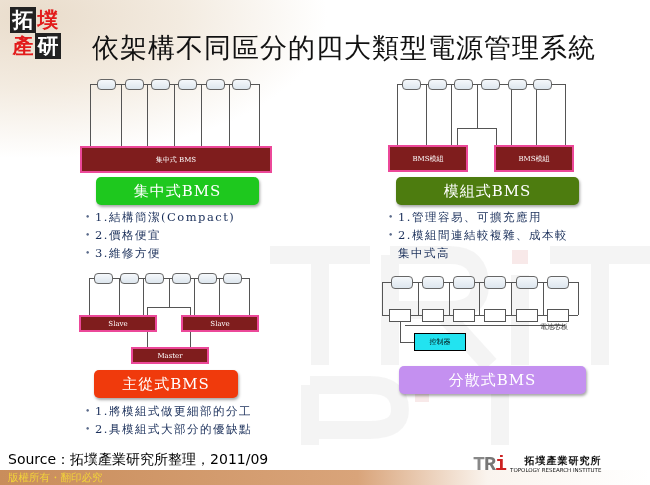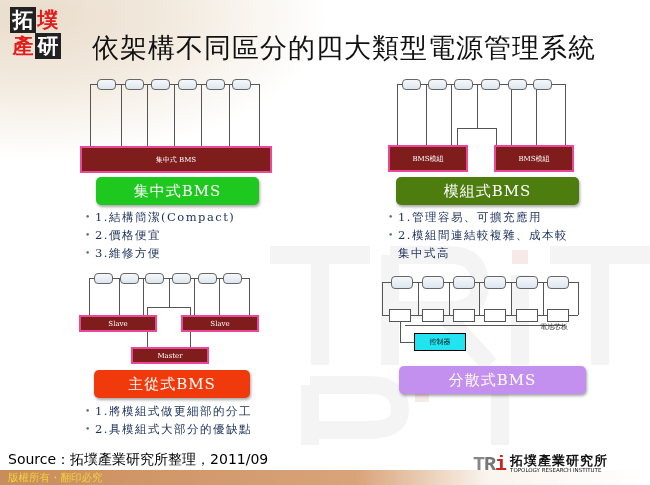--- a/index.html
+++ b/index.html
@@ -39,21 +39,21 @@
 
   .source { position:absolute; left:8px; top:451px; font-size:14px; color:#000; font-family:"DejaVu Sans", sans-serif; white-space:nowrap; }
   .footer-bar { position:absolute; left:0; top:470px; width:650px; height:15px;
     background:linear-gradient(90deg, #c98d5b 0%, #d9a47a 55%, rgba(230,200,170,0.2) 75%, rgba(255,255,255,0) 100%); }
   .copyright { position:absolute; left:8px; top:470px; font-size:10.5px; line-height:15px; color:#f2d33a; font-family:"DejaVu Sans", sans-serif; }
   .tri-logo { position:absolute; left:473px; top:453px; display:flex; align-items:center; }
   .tri-text { font-family:Liberation Mono, monospace; font-weight:bold; font-size:20px; letter-spacing:-1px; color:#888; }
   .tri-text .r { color:#777; }
   .tri-text .i { color:#cc2222; }
   .tri-name { margin-left:4px; display:flex; flex-direction:column; }
-  .tri-name .zh { font-size:13px; color:#111; font-weight:bold; letter-spacing:1px; line-height:12px;text-align:right; }
+  .tri-name .zh { font-size:10px; color:#111; font-weight:bold; letter-spacing:1px; line-height:12px;text-align:right; }
   .tri-name .en { font-size:5.5px; color:#111; font-family:"DejaVu Sans", sans-serif; line-height:7px; }
 </style>
 </head>
 <body>
 
 <div class="slide">
   <div class="map-bg"></div>
 
   <svg class="watermark" viewBox="0 0 400 230">
     <g fill="none" stroke="#a0a0a0" stroke-width="18">
@@ -147,21 +147,21 @@
     <div class="cell" style="left:15px;top:3px;width:19px;"></div>
     <div class="cell" style="left:41px;top:3px;width:19px;"></div>
     <div class="cell" style="left:66px;top:3px;width:19px;"></div>
     <div class="cell" style="left:93px;top:3px;width:19px;"></div>
     <div class="cell" style="left:119px;top:3px;width:19px;"></div>
     <div class="cell" style="left:144px;top:3px;width:19px;"></div>
     <div class="bms-box" style="left:0px;top:45px;width:78px;height:17px;">Slave</div>
     <div class="bms-box" style="left:102px;top:45px;width:78px;height:17px;">Slave</div>
     <div class="bms-box" style="left:52px;top:77px;width:78px;height:17px;">Master</div>
   </div>
-  <div class="badge" style="left:94px;top:370px;width:156px;background:#f03a0c;">主從式BMS</div>
+  <div class="badge" style="left:94px;top:370px;width:144px;background:#f03a0c;">主從式BMS</div>
   <ul class="bullets" style="left:85px;top:402px;">
     <li>1.將模組式做更細部的分工</li>
     <li>2.具模組式大部分的優缺點</li>
   </ul>
 
   <div class="diagram" style="left:380px;top:275px;width:210px;height:80px;">
     <div class="wire" style="left:2px;top:7px;width:196px;height:1px;"></div>
     <div class="wire" style="left:2px;top:7px;width:1px;height:33px;"></div>
     <div class="wire" style="left:198px;top:7px;width:1px;height:33px;"></div>
     <div class="wire" style="left:2px;top:40px;width:196px;height:1px;"></div>

